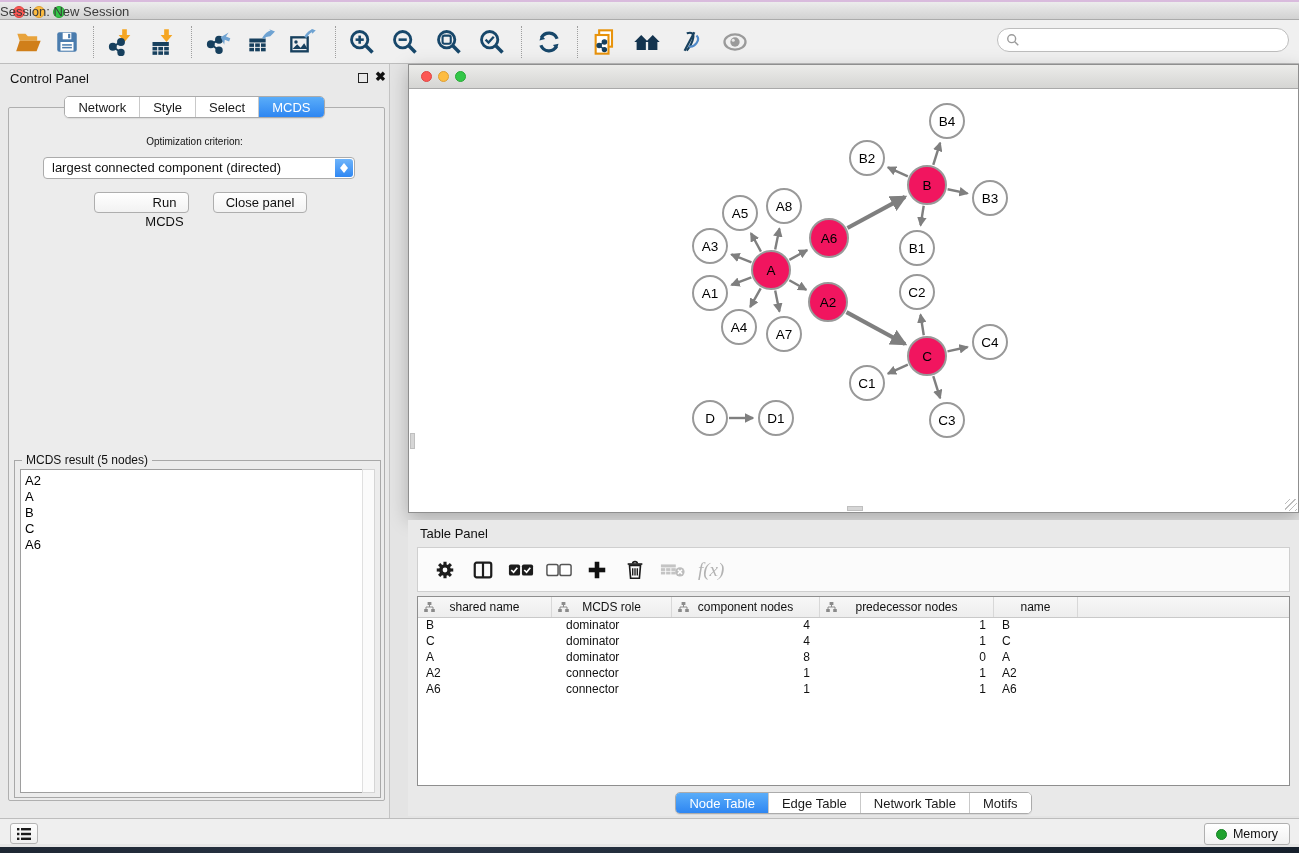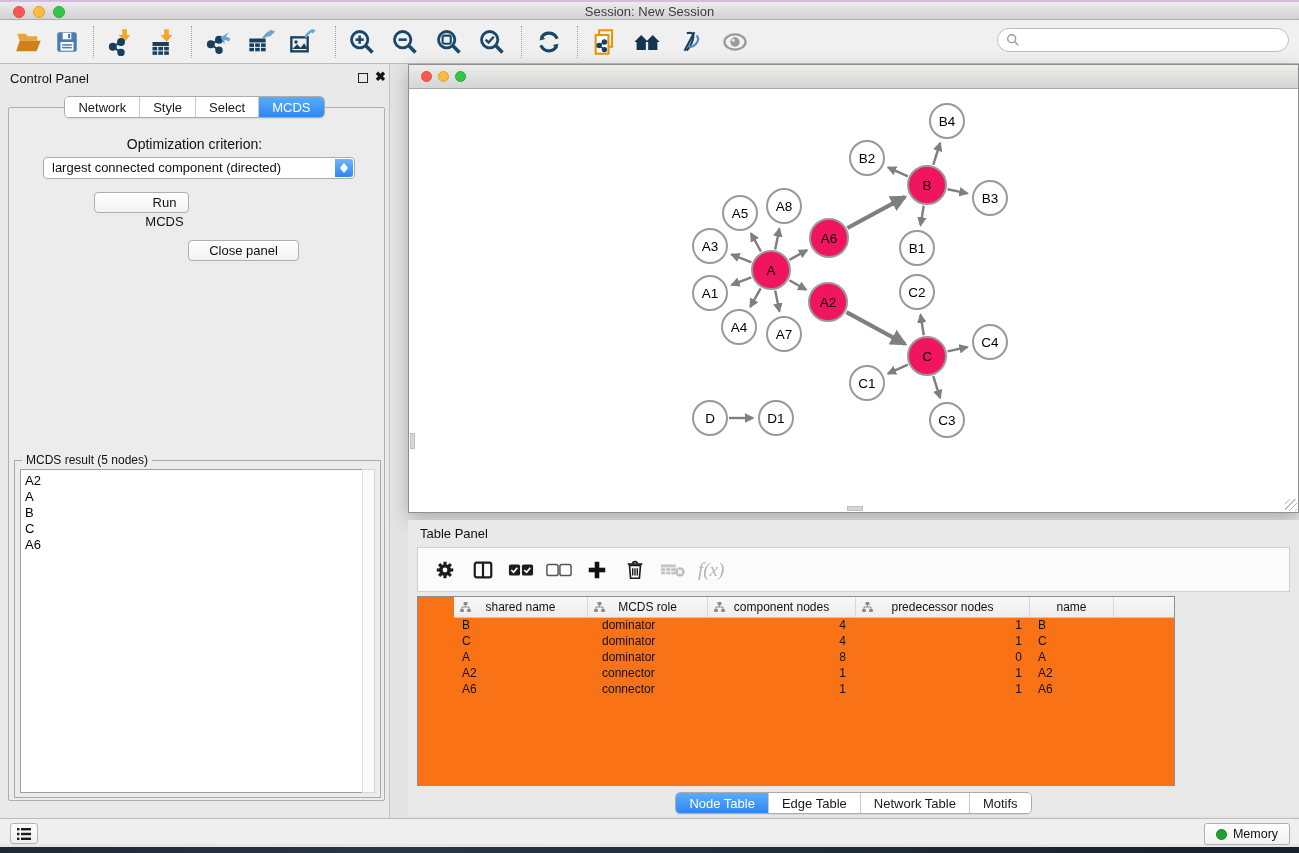--- a/index.html
+++ b/index.html
@@ -1,21 +1,21 @@
 <!DOCTYPE html>
 <html><head>
 <meta charset="utf-8">
 <style>
   * { margin:0; padding:0; box-sizing:border-box; }
   html,body { width:1299px; height:853px; font-family:"Liberation Sans", sans-serif; background:#E6E6E6; overflow:hidden; }
 
   
   #titlebar { position:absolute; left:0; top:0; width:1299px; height:20px;
     background:linear-gradient(#ECECEC,#D2D2D2); border-top:2px solid #D9BBDD; border-bottom:1px solid #ABABAB; }
-  #titlebar .title { position:absolute; left:0; right:0; top:2px; text-align:center; font-size:13px; color:#3c3c3c; }
+  #titlebar .title { position:absolute; left:0; right:0; top:2px; font-size:13px; color:#3c3c3c; }
   .tl { position:absolute; top:4px; width:12px; height:12px; border-radius:50%; }
   .tl.red { background:#FC5753; border:1px solid #DF4744; }
   .tl.yel { background:#FDBC40; border:1px solid #DE9F34; }
   .tl.grn { background:#33C748; border:1px solid #27AA35; }
 
   
   #toolbar { position:absolute; left:0; top:20px; width:1299px; height:44px; background:#F0F0F0; border-bottom:1px solid #BDBDBD; }
   .tbtn { position:absolute; top:5px; width:36px; height:34px; display:flex; align-items:center; justify-content:center; }
   .tsep { position:absolute; top:6px; height:32px; border-left:1px dotted #9F9F9F; }
   #searchbox { position:absolute; left:997px; top:8px; width:292px; height:24px; background:#fff; border:1px solid #BDBDBD; border-radius:12px; display:flex; align-items:center; }
@@ -29,21 +29,21 @@
   #control-panel { position:absolute; left:0; top:0; width:390px; height:754px; background:#E9E9E9; border-right:1px solid #C4C4C4; }
   #cp-header { position:absolute; left:10px; top:7px; font-size:13px; color:#111; }
   .float-btn { position:absolute; top:9px; width:10px; height:10px; border:1.5px solid #222; background:transparent; }
   .close-btn { position:absolute; top:4px; font-size:13px; font-weight:bold; color:#111; line-height:18px; }
   #cp-inner { position:absolute; left:8px; top:43px; width:377px; height:694px; background:#ECECEC; border:1px solid #AFAFAF; border-radius:2px; }
   .seg { display:inline-flex; border:1px solid #ABABAB; border-radius:5px; overflow:hidden; background:#fff; box-shadow:0 1px 1px rgba(0,0,0,.08); }
   .seg .s { padding:2px 13px; font-size:13px; color:#1a1a1a; background:#fff; border-right:1px solid #C9C9C9; height:20px; line-height:17px; }
   .seg .s:last-child { border-right:none; }
   .seg .s.active { background:linear-gradient(#5AADF9,#2E86F2); color:#fff; }
   #cp-tabs { position:absolute; left:0; right:0; top:32px; text-align:center; z-index:3; }
-  #opt-label { position:absolute; left:0; right:0; top:72px; text-align:center; font-size:14px; color:#111; }
+  #opt-label { position:absolute; left:0; right:0; top:72px; text-align:center; font-size:10px; color:#111; }
   #criterion { position:absolute; left:43px; top:93px; width:312px; height:22px; background:#fff; border:1px solid #ABABAB; border-radius:4px; font-size:13px; line-height:20px; padding-left:8px; color:#111; }
   #criterion .stepper { position:absolute; right:1px; top:1px; bottom:1px; width:18px; border-radius:0 3px 3px 0; background:linear-gradient(#6FB4FA,#2F87F3); }
   .stepper .up, .stepper .dn { position:absolute; left:5px; width:0; height:0; border-left:4px solid transparent; border-right:4px solid transparent; }
   .stepper .up { top:4px; border-bottom:5px solid #fff; }
   .stepper .dn { bottom:4px; border-top:5px solid #fff; }
   .btn { position:absolute; height:21px; background:linear-gradient(#FFFFFF,#F2F2F2); border:1px solid #AEAEAE; border-radius:4px; font-size:13px; color:#111; text-align:center; line-height:19px; }
   #groupbox { position:absolute; left:14px; top:396px; width:367px; height:338px; border:1px solid #A8A8A8; }
   #groupbox .legend { position:absolute; left:7px; top:-8px; background:#ECECEC; padding:0 4px; font-size:12px; color:#111; }
   #mcds-list { position:absolute; left:5px; top:8px; width:344px; height:324px; background:#fff; border:1px solid #9E9E9E; font-size:13px; color:#000; padding:3px 0 0 4px; line-height:16px; }
   #mcds-scroll { position:absolute; right:5px; top:8px; width:13px; height:324px; background:#FBFBFB; border:1px solid #D5D5D5; border-left:1px solid #E0E0E0; }
@@ -58,21 +58,21 @@
     background:repeating-linear-gradient(135deg, transparent 0 3px, #BDBDBD 3px 4px); }
   .mini-thumb-v { position:absolute; left:1px; top:368px; width:5px; height:16px; background:#D6D6D6; border:1px solid #BFBFBF; }
   .mini-thumb-h { position:absolute; left:438px; bottom:1px; width:16px; height:5px; background:#D6D6D6; border:1px solid #BFBFBF; }
 
   
   #table-panel { position:absolute; left:408px; top:456px; width:891px; height:296px; background:#E9E9E9; }
   #tp-title { position:absolute; left:12px; top:6px; font-size:13px; color:#111; }
   #tp-toolbar { position:absolute; left:9px; top:27px; width:873px; height:45px; background:#FBFBFB; border:1px solid #CFCFCF; display:flex; align-items:center; }
   .pbtn { width:38px; height:36px; display:flex; align-items:center; justify-content:center; }
   #fx { font-family:"Liberation Serif", serif; font-style:italic; font-size:19px; color:#B3B3B3; margin-left:6px; }
-  #ntable { position:absolute; left:9px; top:76px; width:758px; height:190px; background:#f97316; border:1px solid #8E8E8E;padding-left:36px; }
+  #ntable { position:absolute; left:9px; top:76px; width:873px; height:190px; background:#ffffff; border:1px solid #8E8E8E; }
   #thead { display:flex; height:21px; background:linear-gradient(#F7F7F7,#EDEDED); border-bottom:1px solid #C9C9C9; }
   .hcell { position:relative; display:flex; align-items:center; justify-content:center; border-right:1px solid #D8D8D8; font-size:12px; color:#111; }
   .hcell svg { position:absolute; left:6px; }
   .trow { display:flex; height:16px; font-size:12px; color:#111; }
   .tcell { overflow:hidden; white-space:nowrap; }
   #tp-tabs { position:absolute; left:0; right:0; top:272px; text-align:center; }
 
   
   #statusbar { position:absolute; left:0; top:818px; width:1299px; height:26px; background:#EFEFEF; border-top:1px solid #BDBDBD; }
   #listbtn { position:absolute; left:10px; top:4px; width:28px; height:21px; background:linear-gradient(#FDFDFD,#EFEFEF); border:1px solid #B5B5B5; border-radius:3px; display:flex; align-items:center; justify-content:center; }
@@ -268,21 +268,21 @@
         </span></div>
     <div id="opt-label">Optimization criterion:</div>
     <div id="criterion">
       <span>largest connected component (directed)</span>
       <span class="stepper">
           <span class="up"></span>
           <span class="dn"></span>
         </span>
     </div>
     <div class="btn" style="left:94px; top:128px; width:95px;padding-left:46px;">Run MCDS</div>
-    <div class="btn" style="left:188px; top:128px; width:111px;margin-top:48px;">Close panel</div>
+    <div class="btn" style="left:213px; top:128px; width:94px;">Close panel</div>
     <div id="groupbox">
       <span class="legend">MCDS result (5 nodes)</span>
       <div id="mcds-list">
           <div>A2</div>
           <div>A</div>
           <div>B</div>
           <div>C</div>
           <div>A6</div>
         </div>
       <div id="mcds-scroll"></div>

